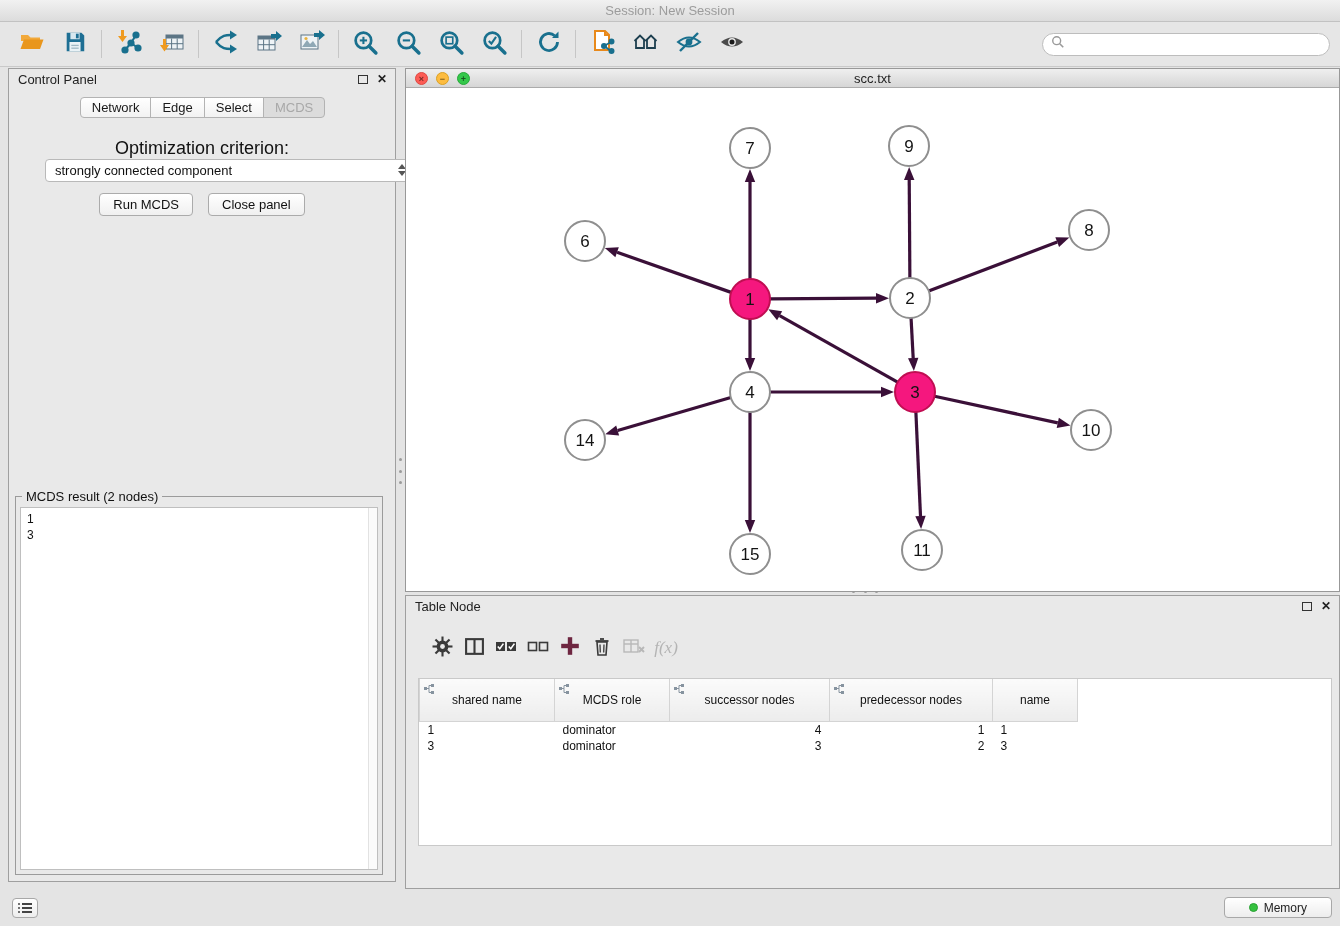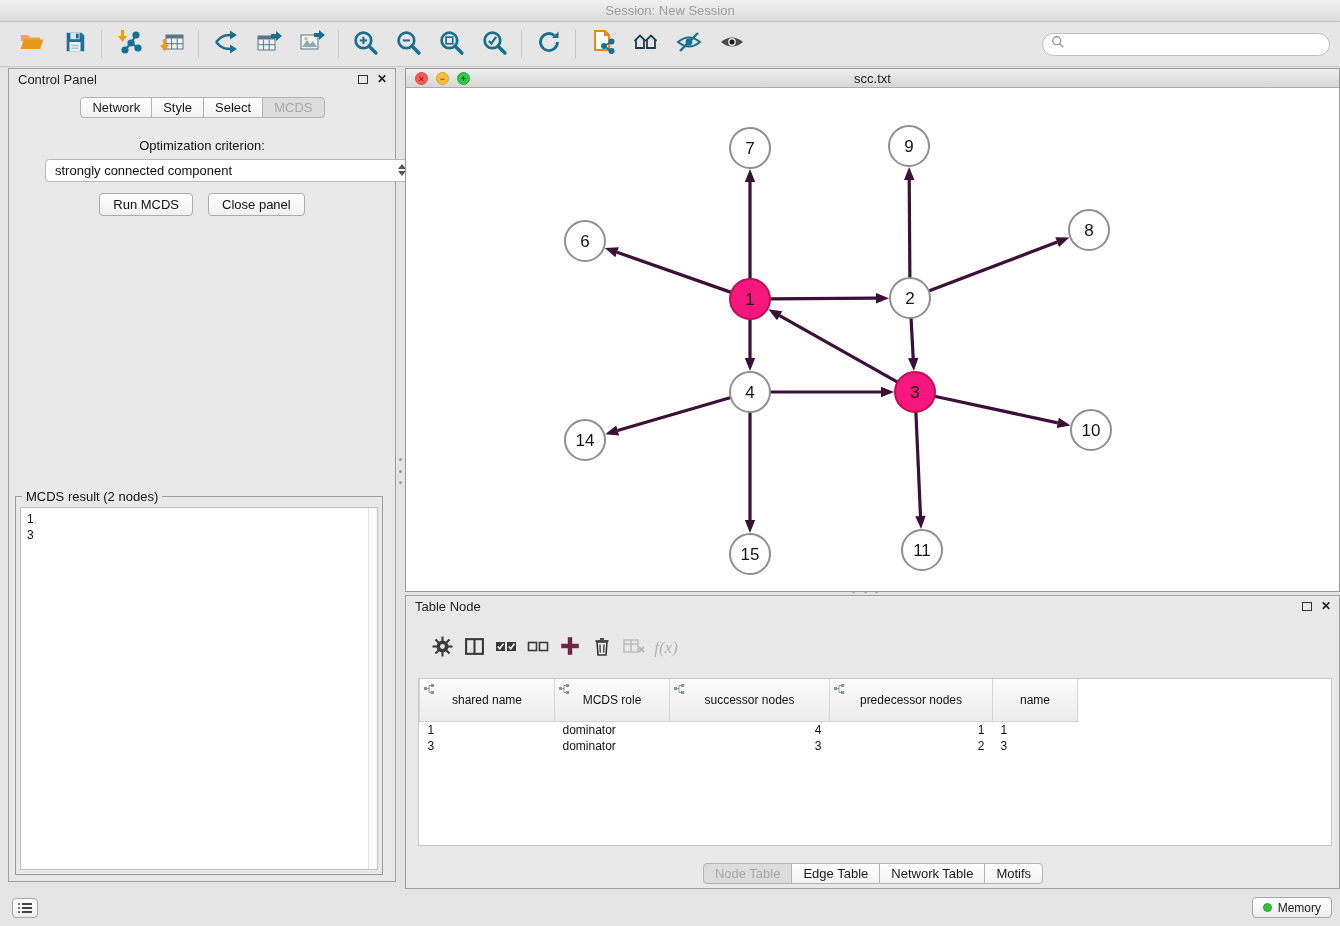--- a/index.html
+++ b/index.html
@@ -32,21 +32,21 @@
   .seg-tab { background:linear-gradient(#ffffff,#f2f2f2); border:1px solid #b3b3b3;
     padding:2px 11px; font-size:13px; color:#1a1a1a; margin-left:-1px; white-space:nowrap; }
   .seg-tab.first { border-radius:4px 0 0 4px; margin-left:1px; }
   .seg-tab.last { border-radius:0 4px 4px 0; }
   .seg-tab.active { background:#dcdcdc; color:#a8a8a8; }
 
   
   .control-panel { position:absolute; left:8px; top:68px; width:388px; height:814px;
     background:#e9e9e9; border:1px solid #9f9f9f; }
   .cp-tabs { position:absolute; top:28px; left:0; right:0; display:flex; justify-content:center; }
-  .opt-label { position:absolute; top:69px; left:0; right:0; text-align:center; font-size:13px; color:#111; }
+  .opt-label { position:absolute; top:69px; left:0; right:0; text-align:center; font-size:18px; color:#111; }
   .criterion-select { position:absolute; left:36px; top:90px; width:368px; height:23px;
     background:#fff; border:1px solid #b9b9b9; border-radius:4px; font-size:13px;
     line-height:21px; padding-left:9px; color:#111; }
   .spin { position:absolute; right:6px; top:4px; display:flex; flex-direction:column; gap:2px; }
   .spin i { display:block; width:0; height:0; border-left:4px solid transparent; border-right:4px solid transparent; }
   .spin .up { border-bottom:5px solid #555; }
   .spin .dn { border-top:5px solid #555; }
   .cp-buttons { position:absolute; top:124px; left:0; right:0; display:flex; justify-content:center; gap:15px; }
   .cp-buttons button { font-family:"Liberation Sans", sans-serif; font-size:13px; padding:3px 13px;
     background:linear-gradient(#ffffff,#f0f0f0); border:1px solid #ababab; border-radius:4px; color:#111; }
@@ -95,21 +95,21 @@
   .tp-tabs { position:absolute; bottom:4px; left:0; right:0; display:flex; justify-content:center; }
 
   
   .statusbar { position:absolute; left:0; right:0; bottom:0; height:36px; background:#e4e4e4; }
   .list-btn { position:absolute; left:12px; bottom:8px; width:26px; height:20px;
     background:linear-gradient(#ffffff,#ededed); border:1px solid #a8a8a8; border-radius:4px;
     display:flex; flex-direction:column; justify-content:center; gap:2px; padding:0 5px; }
   .list-btn span { display:flex; align-items:center; gap:2px; }
   .list-btn i { width:2px; height:2px; background:#444; border-radius:50%; }
   .list-btn em { flex:1; height:1.5px; background:#444; }
-  .memory-btn { position:absolute; right:8px; bottom:8px; height:21px; padding:0 10px;
+  .memory-btn { position:absolute; right:8px; bottom:8px; height:21px; padding:0 24px;
     display:flex; align-items:center; gap:6px; background:linear-gradient(#ffffff,#ededed);
     border:1px solid #a8a8a8; border-radius:4px; font-size:12px; color:#222; }
   .memory-dot { width:9px; height:9px; border-radius:50%; background:#35c13f; border:1px solid #29a033; }
 </style>
 </head>
 <body>
 
 <div class="app">
 
   <div class="titlebar">
@@ -304,21 +304,21 @@
   <div class="control-panel">
     <div class="panel-header">
       <span>Control Panel</span>
       <span class="ph-icons">
         <span class="float-ic"></span>
         <span class="close-ic">✕</span>
       </span>
     </div>
     <div class="cp-tabs">
       <div class="seg-tab first">Network</div>
-      <div class="seg-tab">Style</div>
+      <div class="seg-tab">Edge</div>
       <div class="seg-tab">Select</div>
       <div class="seg-tab last active">MCDS</div>
     </div>
     <div class="opt-label">Optimization criterion:</div>
     <div class="criterion-select">
       <span>strongly connected component</span>
       <span class="spin">
           <i class="up"></i>
           <i class="dn"></i>
         </span>
@@ -588,26 +588,20 @@
               <td style="text-align: left;">dominator</td>
               <td style="text-align: right;">3</td>
               <td style="text-align: right;">2</td>
               <td style="text-align: left;">3</td>
               <td></td>
             </tr>
           </tbody>
       </table>
     </div>
 
-    <div class="tp-tabs">
-      <div class="seg-tab first active">Node Table</div>
-      <div class="seg-tab">Edge Table</div>
-      <div class="seg-tab">Network Table</div>
-      <div class="seg-tab last">Motifs</div>
-    </div>
   </div>
 
   <div class="statusbar">
     <div class="list-btn">
       <span>
           <i></i>
           <em></em>
         </span>
       <span>
           <i></i>

